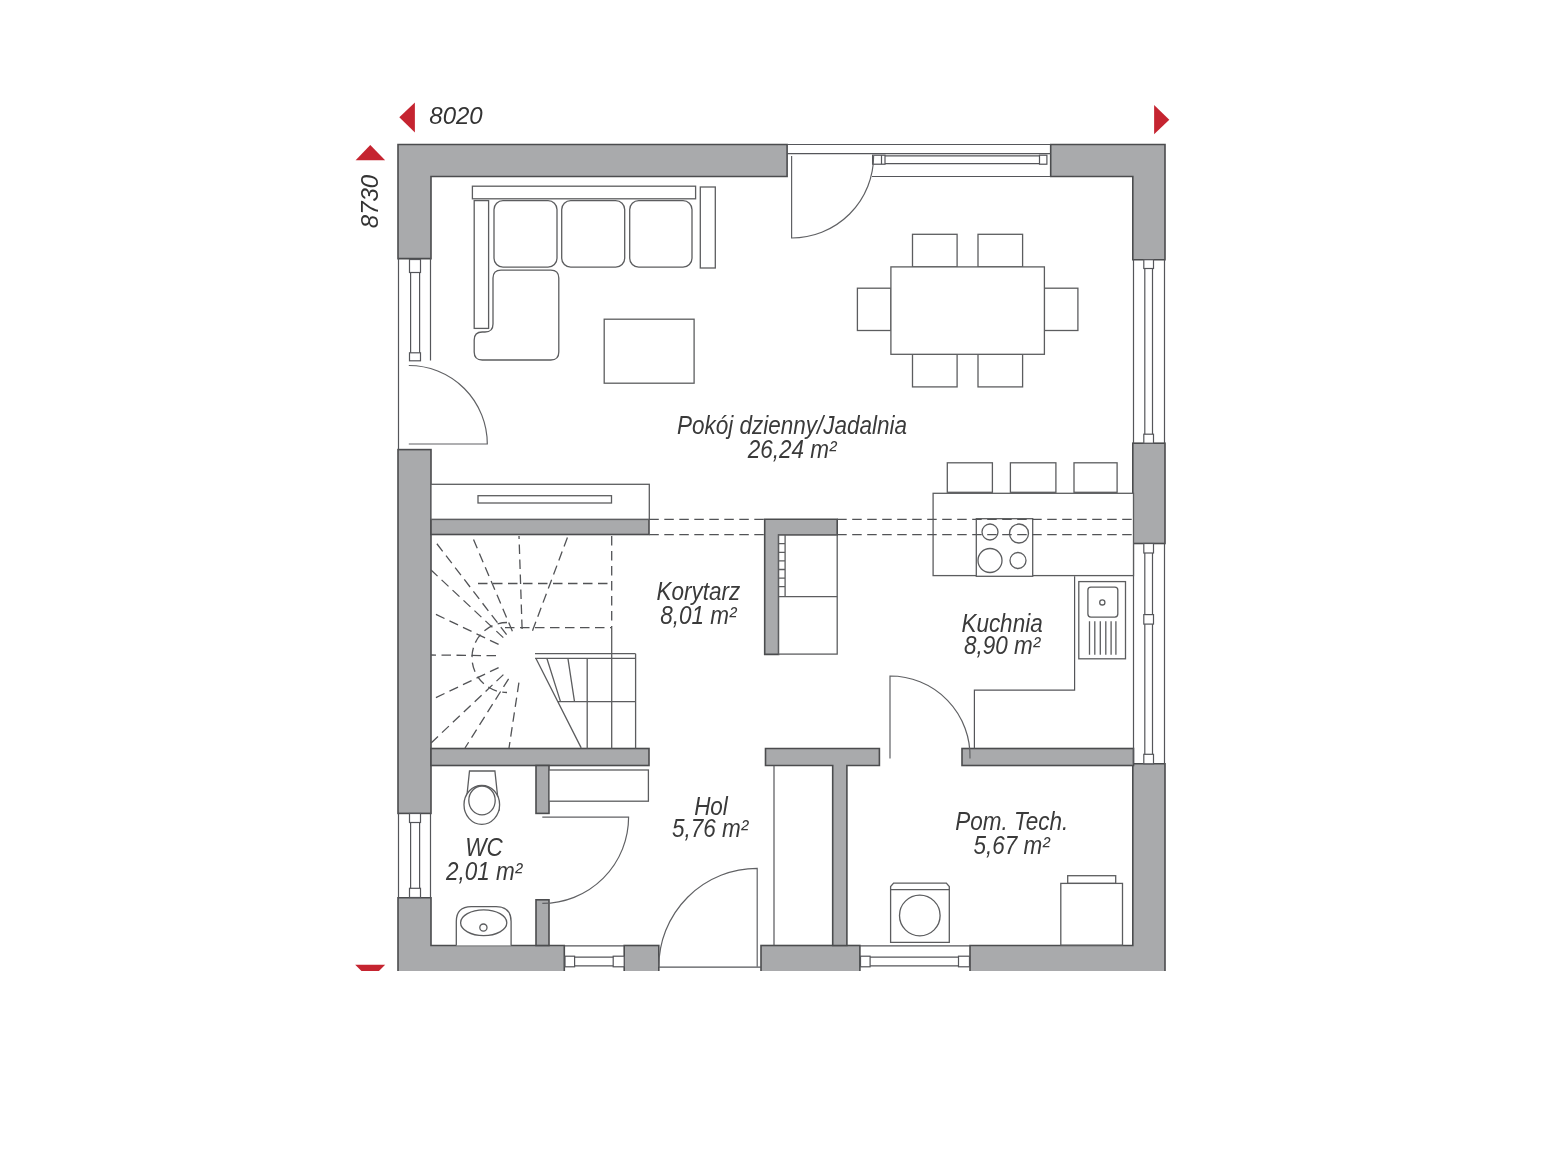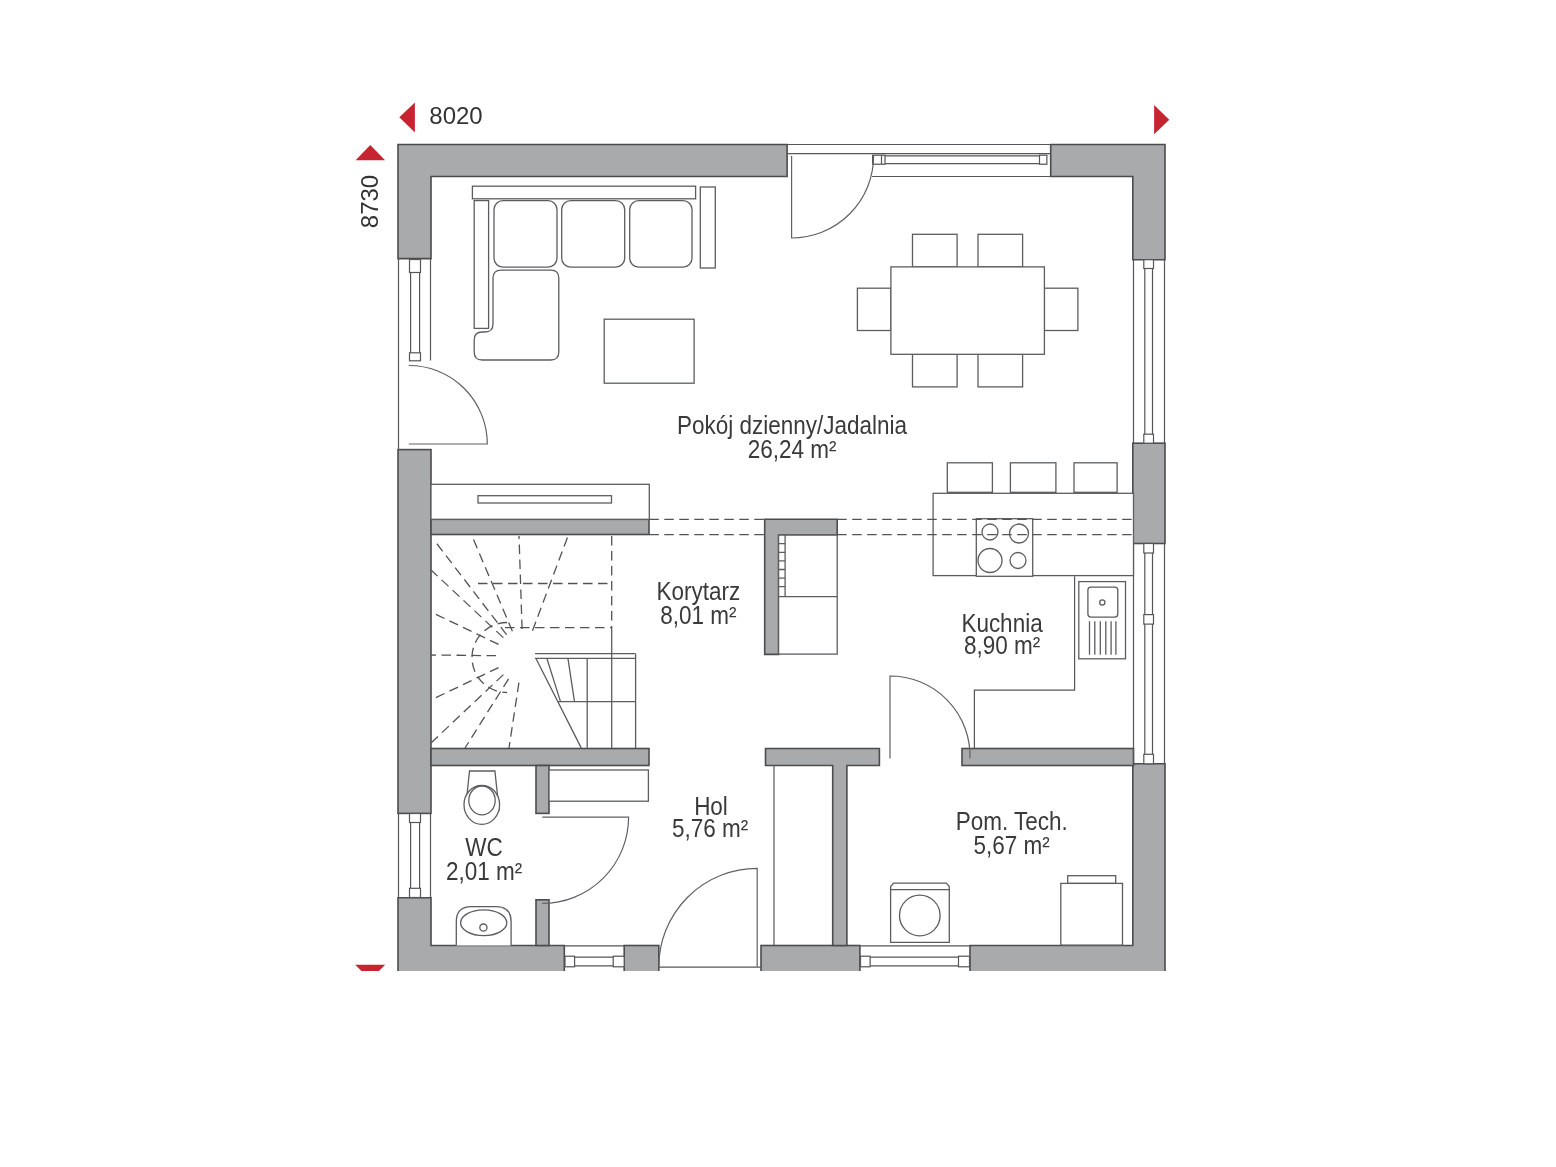--- a/index.html
+++ b/index.html
@@ -1,16 +1,16 @@
 <!DOCTYPE html>
 <html><head>
 <meta charset="utf-8">
 <style>
   html,body{margin:0;padding:0;background:#ffffff;}
-  .page{position:relative;width:1556px;height:971px;background:#ffffff;overflow:hidden;}
+  .page{position:relative;width:1556px;height:971px;background:#ffffff;overflow:hidden;font-style:italic;}
   svg{position:absolute;left:0;top:0;}
   text{font-family:"Liberation Sans",sans-serif;fill:#3a3a3a;}
 </style>
 </head>
 <body>
 
 <div class="page">
 <svg width="1556" height="1167" viewBox="0 0 1556 1167">
 <defs>
 <style>

